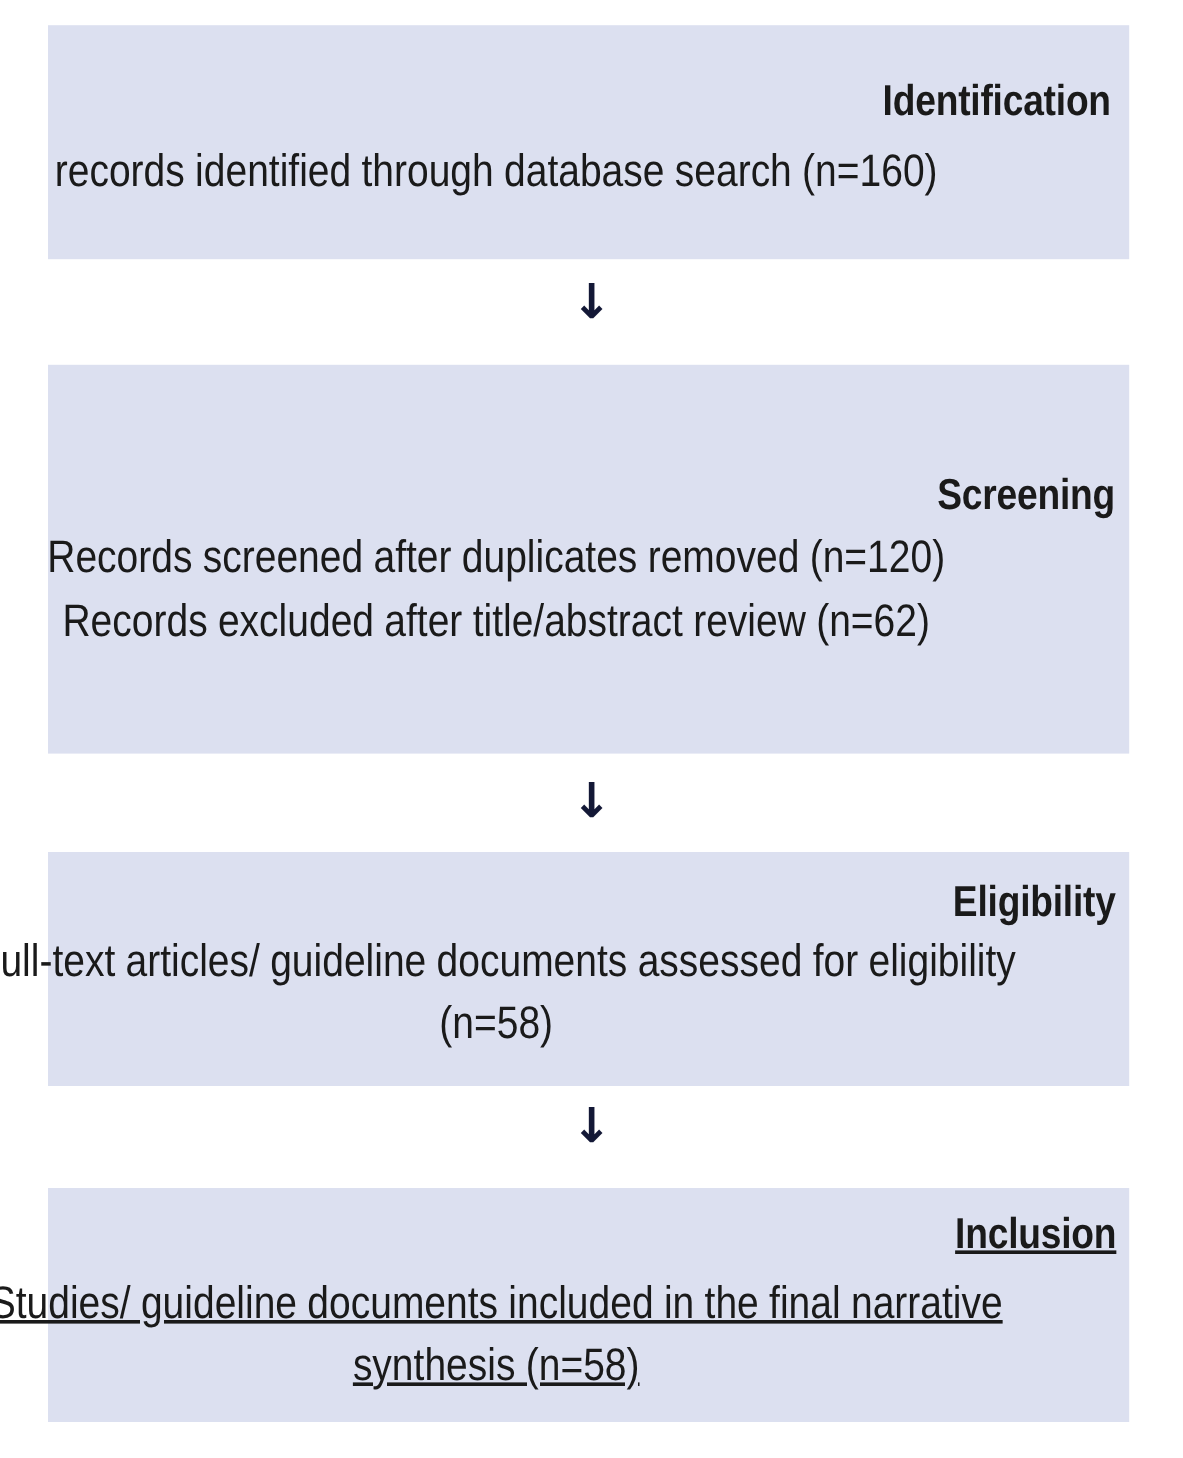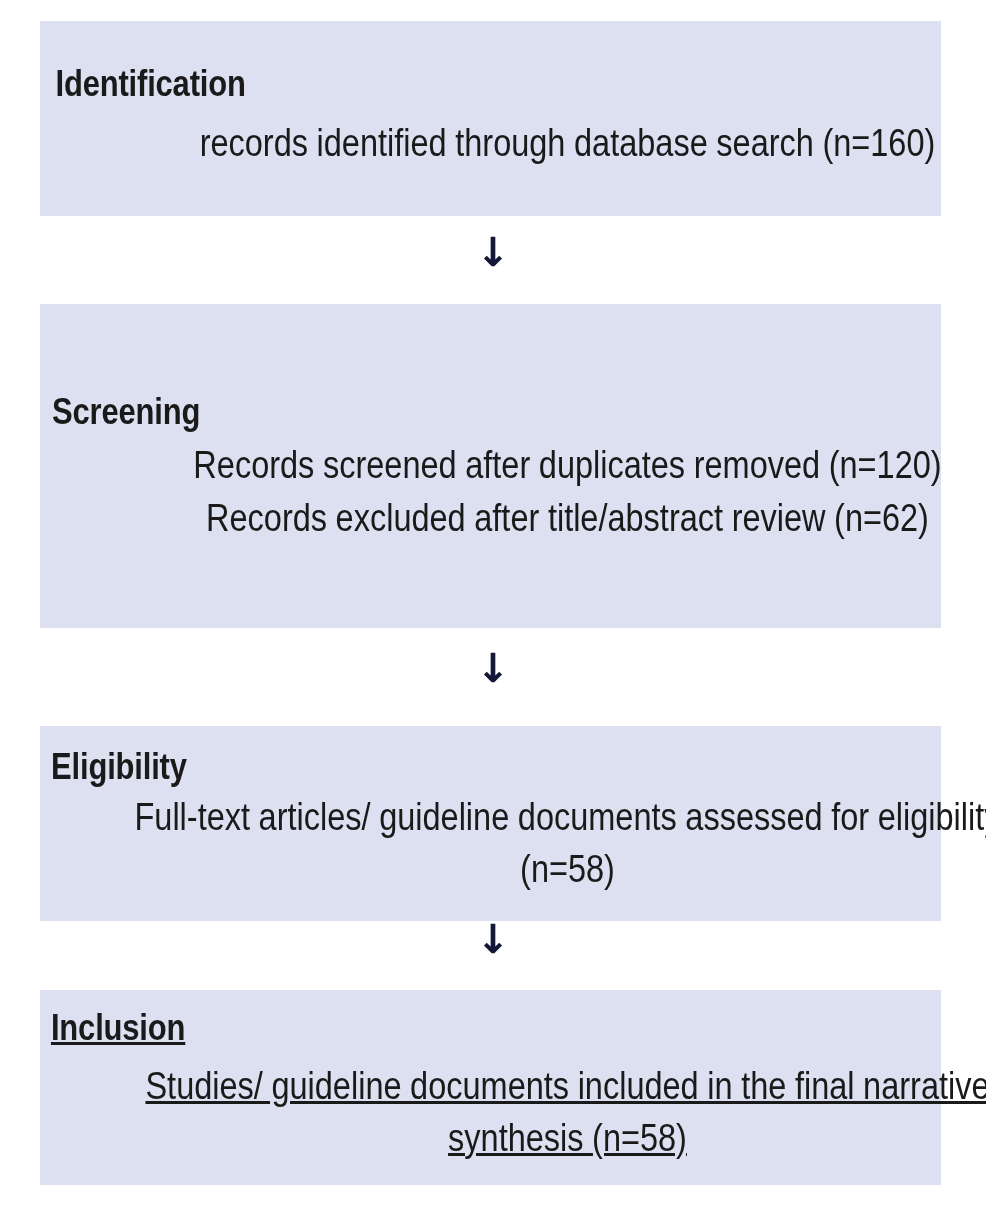--- a/index.html
+++ b/index.html
@@ -22,21 +22,21 @@
   }
 
   .stage-box {
     position: absolute;
     left: 40px;
     width: 901px;
     box-sizing: border-box;
     background: #dce0f0;
     display: flex;
     flex-direction: column;
-    align-items: flex-start;
+    align-items: flex-end;
     justify-content: center;
     text-align: center;
     color: #1a1a1a;
   }
 
   .stage-title {
     font-weight: bold;
     font-size: 36px;
     line-height: 1.18;
     letter-spacing: -0.2px;
@@ -71,21 +71,21 @@
     color: #131836;
     font-family: "DejaVu Sans", sans-serif;
     font-weight: 700;
   }
 
   
   #box-identification { top: 21px;   height: 195px; padding: 6px 0 10px; }
   #arrow-1           { top: 232px; }
   #box-screening     { top: 304px;  height: 324px; padding: 4px 0 0; }
   #arrow-2           { top: 648px; }
-  #box-eligibility   { top: 710px;  height: 195px; padding: 4px 0 10px; margin-top: 16px; }
+  #box-eligibility   { top: 710px;  height: 195px; padding: 4px 0 10px; }
   #arrow-3           { top: 919px; }
   #box-inclusion     { top: 990px;  height: 195px; padding: 6px 0 10px; text-decoration: underline; }
 
   #box-identification .stage-title { margin-bottom: 12px; }
   #box-screening .stage-title      { margin-bottom: 6px; }
   #box-eligibility .stage-title    { margin-bottom: 4px; }
   #box-inclusion .stage-title      { margin-bottom: 12px; }
 </style>
 </head>
 <body>

